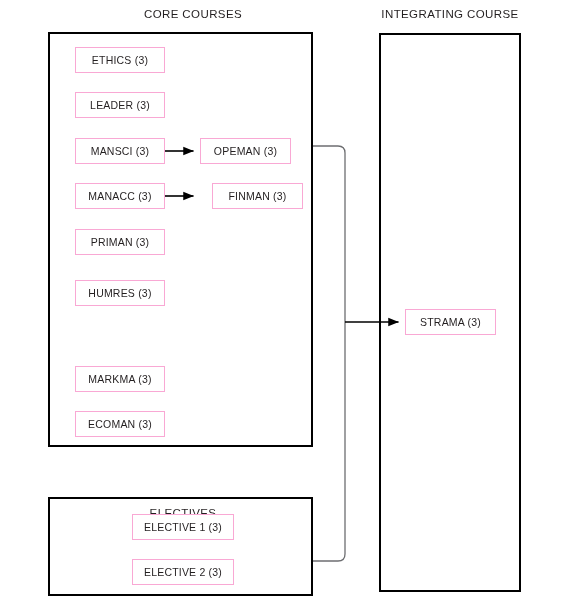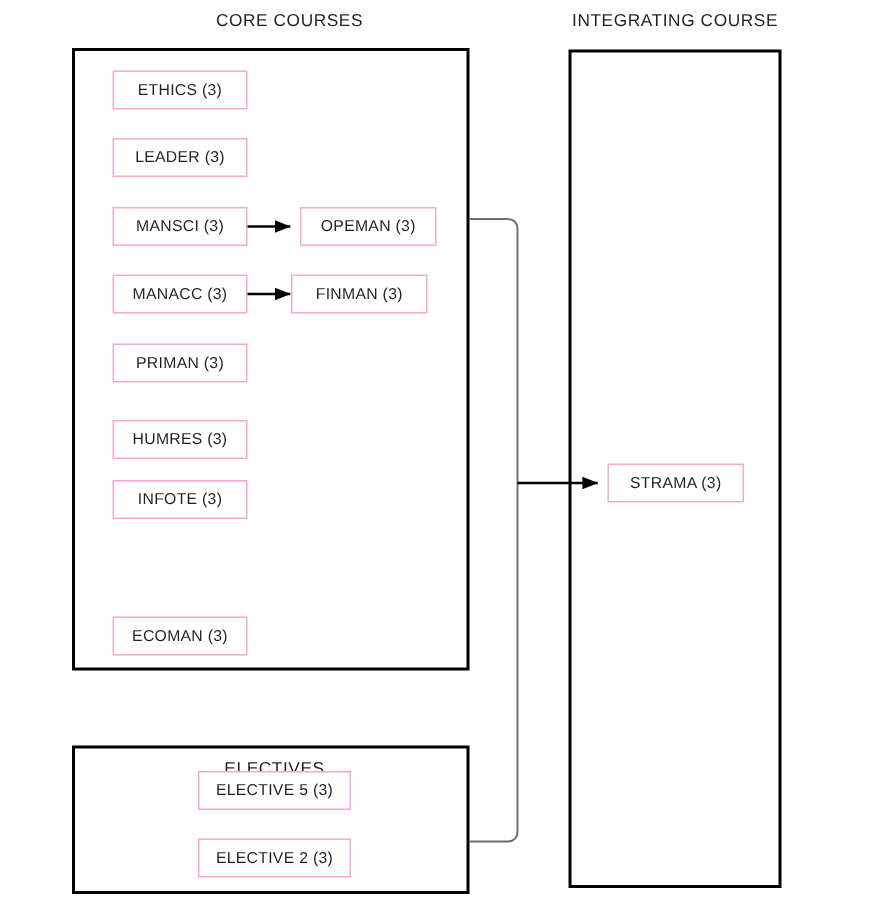--- a/index.html
+++ b/index.html
@@ -78,30 +78,30 @@
   <div class="course-box" style="left:75px; top:92px; width:90px; height:26px;">LEADER (3)</div>
 
   <div class="course-box" style="left:75px; top:138px; width:90px; height:26px;">MANSCI (3)</div>
 
   <div class="course-box" style="left:75px; top:183px; width:90px; height:26px;">MANACC (3)</div>
 
   <div class="course-box" style="left:75px; top:229px; width:90px; height:26px;">PRIMAN (3)</div>
 
   <div class="course-box" style="left:75px; top:280px; width:90px; height:26px;">HUMRES (3)</div>
 
-  <div class="course-box" style="left:75px; top:320px; width:90px; height:26px;">INFOTE (3)</div>
 
+  <div class="course-box" style="left:75px; top:366px; width:90px; height:26px;">MARKMA (3)</div>
 
   <div class="course-box" style="left:75px; top:411px; width:90px; height:26px;">ECOMAN (3)</div>
 
   <div class="course-box" style="left:200px; top:138px; width:91px; height:26px;">OPEMAN (3)</div>
 
-  <div class="course-box" style="left:194px; top:183px; width:91px; height:26px;">FINMAN (3)</div>
+  <div class="course-box" style="left:212px; top:183px; width:91px; height:26px;">FINMAN (3)</div>
 
-  <div class="course-box" style="left:132px; top:514px; width:102px; height:26px;">ELECTIVE 5 (3)</div>
+  <div class="course-box" style="left:132px; top:514px; width:102px; height:26px;">ELECTIVE 1 (3)</div>
 
   <div class="course-box" style="left:132px; top:559px; width:102px; height:26px;">ELECTIVE 2 (3)</div>
 
   <div class="course-box" style="left:405px; top:309px; width:91px; height:26px;text-align:right;">STRAMA (3)</div>
 
   <svg class="svg-layer" viewBox="0 0 581 600">
     <defs>
       <marker id="arrowhead" markerWidth="7" markerHeight="7" refX="6.4" refY="3" orient="auto" markerUnits="strokeWidth">
         <path d="M0,0.4 L6.6,3 L0,5.6 z" fill="#000000"></path>
       </marker>

